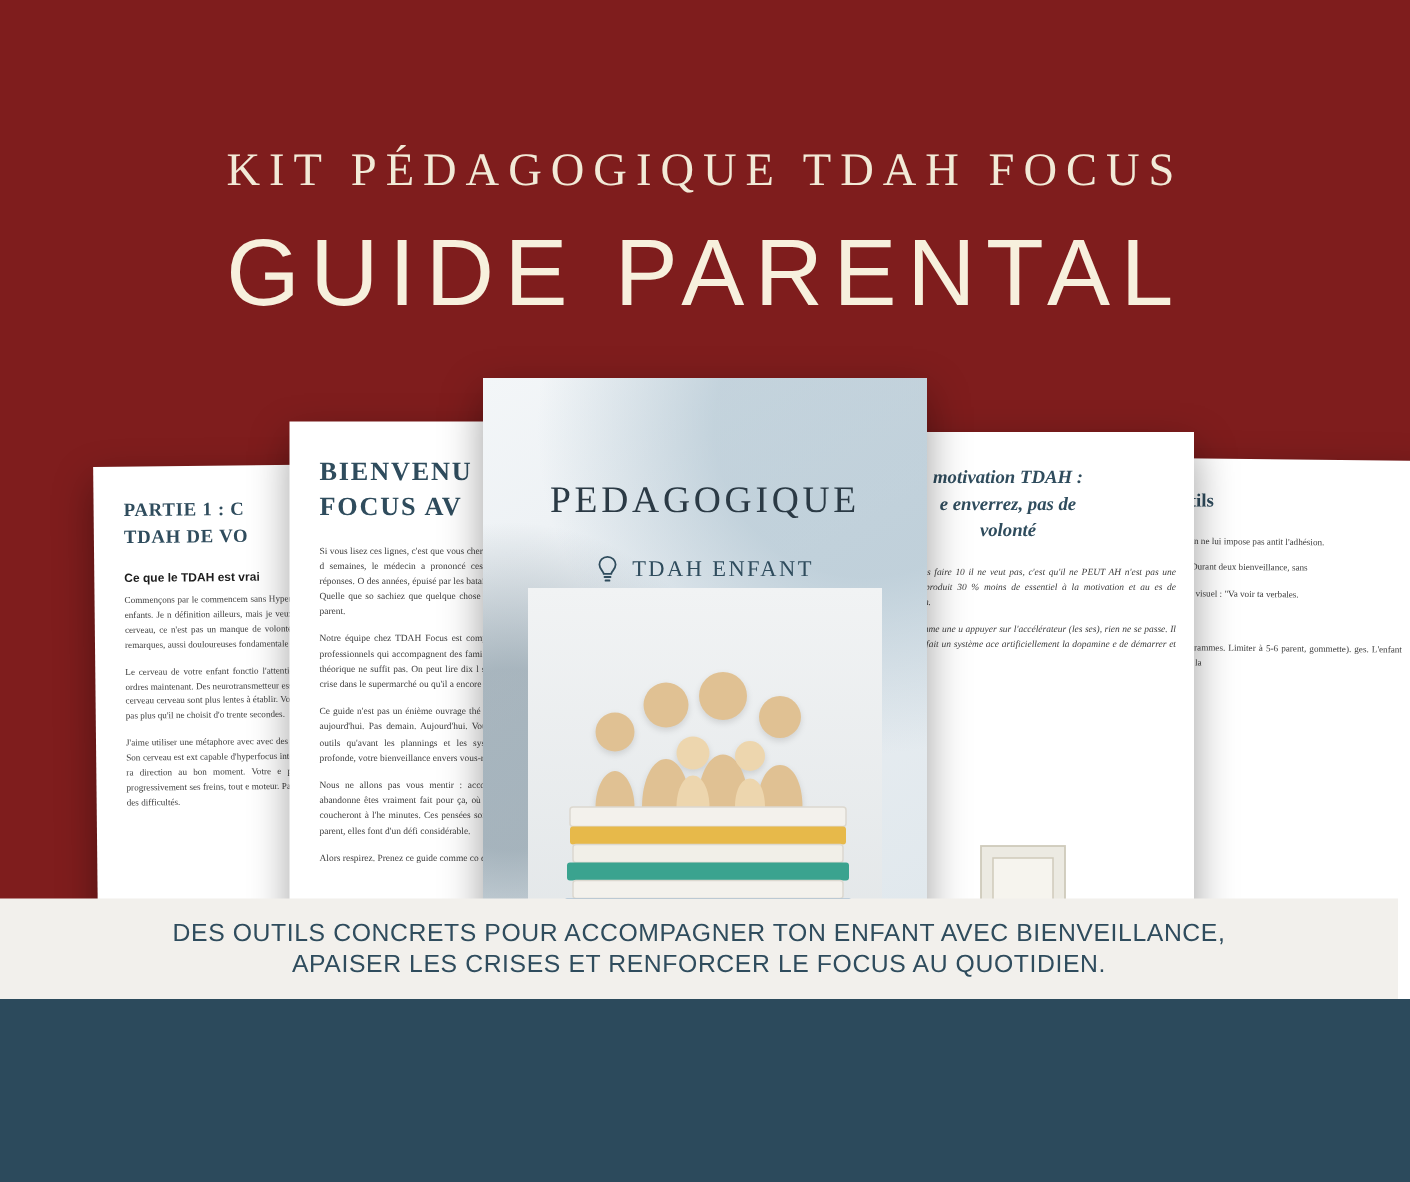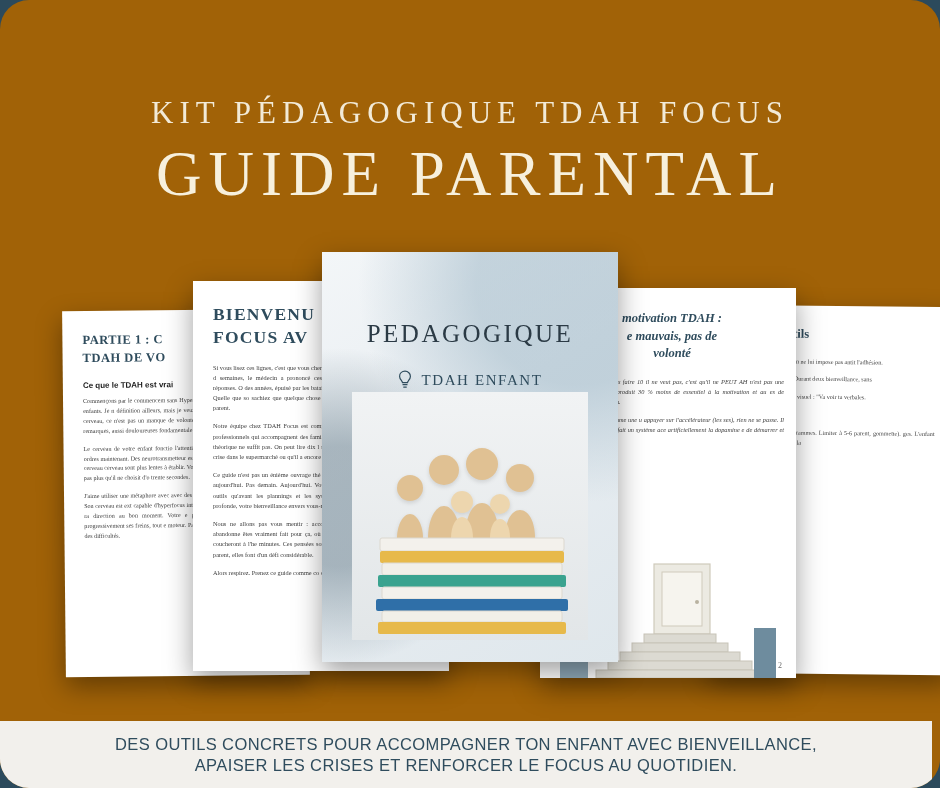--- a/index.html
+++ b/index.html
@@ -7,46 +7,45 @@
     margin: 0;
     padding: 0;
     background: #2c4a5c;
   }
   body {
     font-family: "Liberation Sans", sans-serif;
   }
   #stage {
     position: relative;
     width: 940px;
-    height: 788px;
-    background: #a16207;
+    height: 666px;
+    background: #7f1d1d;
     overflow: hidden;
-    border-radius: 29px;
   }
 
   
   .header {
     position: absolute;
     top: 0; left: 0; right: 0;
     height: 232px;
     text-align: center;
     color: #f3ecdc;
     z-index: 40;
   }
   .kicker {
     margin-top: 95px;
     font-family: "Liberation Serif", serif;
     font-size: 31px;
     letter-spacing: 6px;
     color: #f2ead7;
     font-weight: 400;
   }
   .maintitle {
-    margin-top: 12px;
-    font-family: Liberation Serif, serif;
+    margin-top: 20px;
+    font-family: Liberation Sans, sans-serif;
     font-size: 63px;
     letter-spacing: 7px;
     color: #f7f0dd;
     font-weight: 400;
     line-height: 1;
   }
 
   
   .footer {
     position: absolute;
@@ -277,21 +276,21 @@
       <p class="body-text">Ce guide n'est pas un énième ouvrage thé pratique, pensé pour vous donner les clés aujourd'hui. Pas demain. Aujourd'hui. Vous accompagner votre enfant ou non les outils qu'avant les plannings et les systèmes de parent, votre compréhension profonde, votre bienveillance envers vous-même.</p>
       <p class="body-text">Nous ne allons pas vous mentir : accompag des jours où vous voudrez tout abandonne êtes vraiment fait pour ça, où vous enverrez devoirs sans bataille et se coucheront à l'he minutes. Ces pensées sont normales. Ces pas de vous un mauvais parent, elles font d'un défi considérable.</p>
       <p class="body-text">Alors respirez. Prenez ce guide comme co déjà de votre mère, et nous allons vous acc</p>
     </div>
   </div>
 
   <div class="page" id="page-right-mid">
     <div class="inner">
       <div class="sec-head">
         <span>motivation TDAH :</span><br>
-        <span>e mauvais, pas de</span><br>
+        <span>e enverrez, pas de</span><br>
         <span>volonté</span>
       </div>
       <p class="body-text">aux Pokémon mais pas faire 10 il ne veut pas, c'est qu'il ne PEUT AH n'est pas une question de cerveau produit 30 % moins de essentiel à la motivation et au es de carburant pour l'action.</p>
       <p class="body-text">cerveau TDAH est comme une u appuyer sur l'accélérateur (les ses), rien ne se passe. Il faut xactement ce que fait un système ace artificiellement la dopamine e de démarrer et maintenir</p>
     </div>
 
     <svg class="illus" viewBox="0 0 220 120" preserveAspectRatio="xMidYMax meet">
       <rect x="0" y="0" width="220" height="120" fill="#ffffff"></rect>
 
       <rect x="96" y="6" width="56" height="70" fill="#eceae2" stroke="#cfcabb" stroke-width="1.2"></rect>

